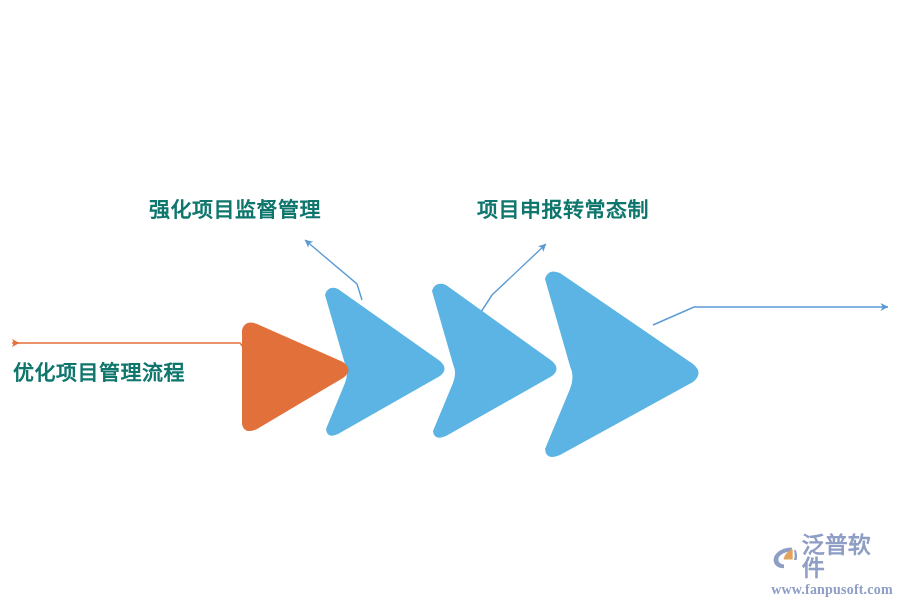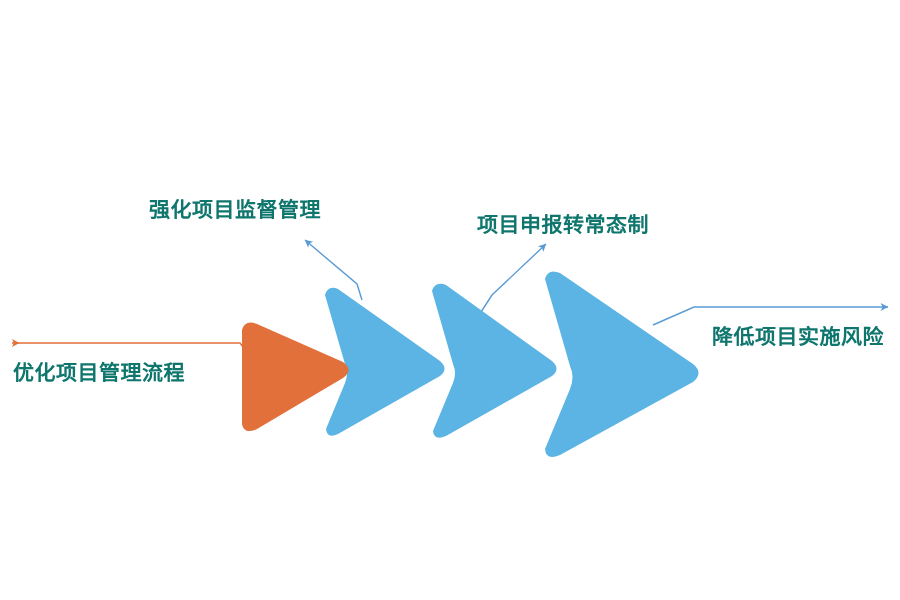--- a/index.html
+++ b/index.html
@@ -31,21 +31,21 @@
     font-family: "Liberation Sans", "DejaVu Sans", sans-serif;
     font-weight: bold;
     font-size: 21px;
     line-height: 1;
     color: #0f766e;
     white-space: nowrap;
     letter-spacing: 0.5px;
   }
   #label-optimize   { left: 13px;  top: 362px; }
   #label-supervise  { left: 149px; top: 199px; }
-  #label-declare    { left: 477px; top: 214px; }
+  #label-declare    { left: 477px; top: 199px; }
   #label-risk       { left: 712px; top: 326px; }
 
   
   #watermark {
     position: absolute;
     left: 771px;
     top: 537px;
     width: 122px;
     height: 56px;
     display: flex;
@@ -153,16 +153,28 @@
              Q 244,435 242,424
              Z"></path>
   </svg>
 
   <div class="callout-label" id="label-optimize">优化项目管理流程</div>
 
   <div class="callout-label" id="label-supervise">强化项目监督管理</div>
 
   <div class="callout-label" id="label-declare">项目申报转常态制</div>
 
-  <div class="callout-label" id="label-risk">降低项目实施风险</div>
 
+  <div id="watermark">
+    <div class="wm-row">
+      <svg id="wm-mark" viewBox="0 0 32 32" xmlns="http://www.w3.org/2000/svg">
+        <path d="M24 5 C12 5 3 12 3 19.5 C3 25 8 29 15 29 L15 24.5
+                 C11 24.5 8.5 22 8.5 19 C8.5 14 15 9.6 24 9.6 Z" fill="#8e9ec4"></path>
+        <path d="M25 7 C19.5 9 15 13.5 14.5 19 L25 19 Z" fill="#e2a35c"></path>
+        <path d="M26.5 8.5 C27.5 12 27.5 16 26.5 19.5 L29.5 19.5
+                 C30.5 15.5 30 11.5 28.5 8 Z" fill="#8e9ec4"></path>
+      </svg>
+      <span id="wm-brand">泛普软件</span>
+    </div>
+    <div id="wm-url">www.fanpusoft.com</div>
+  </div>
 
 </div>
 
 </body></html>

